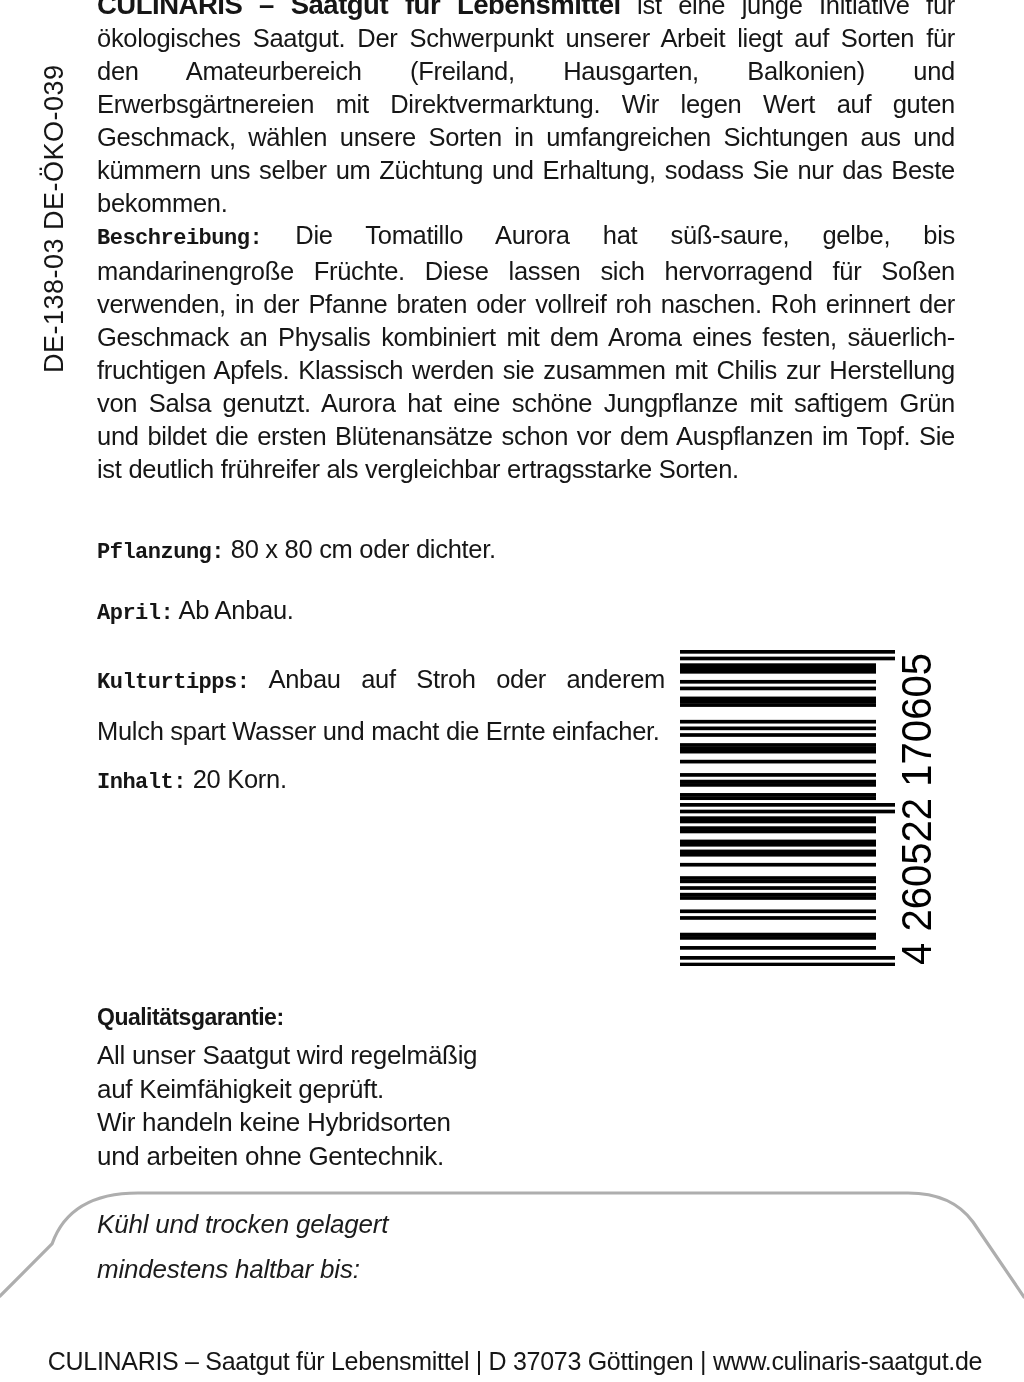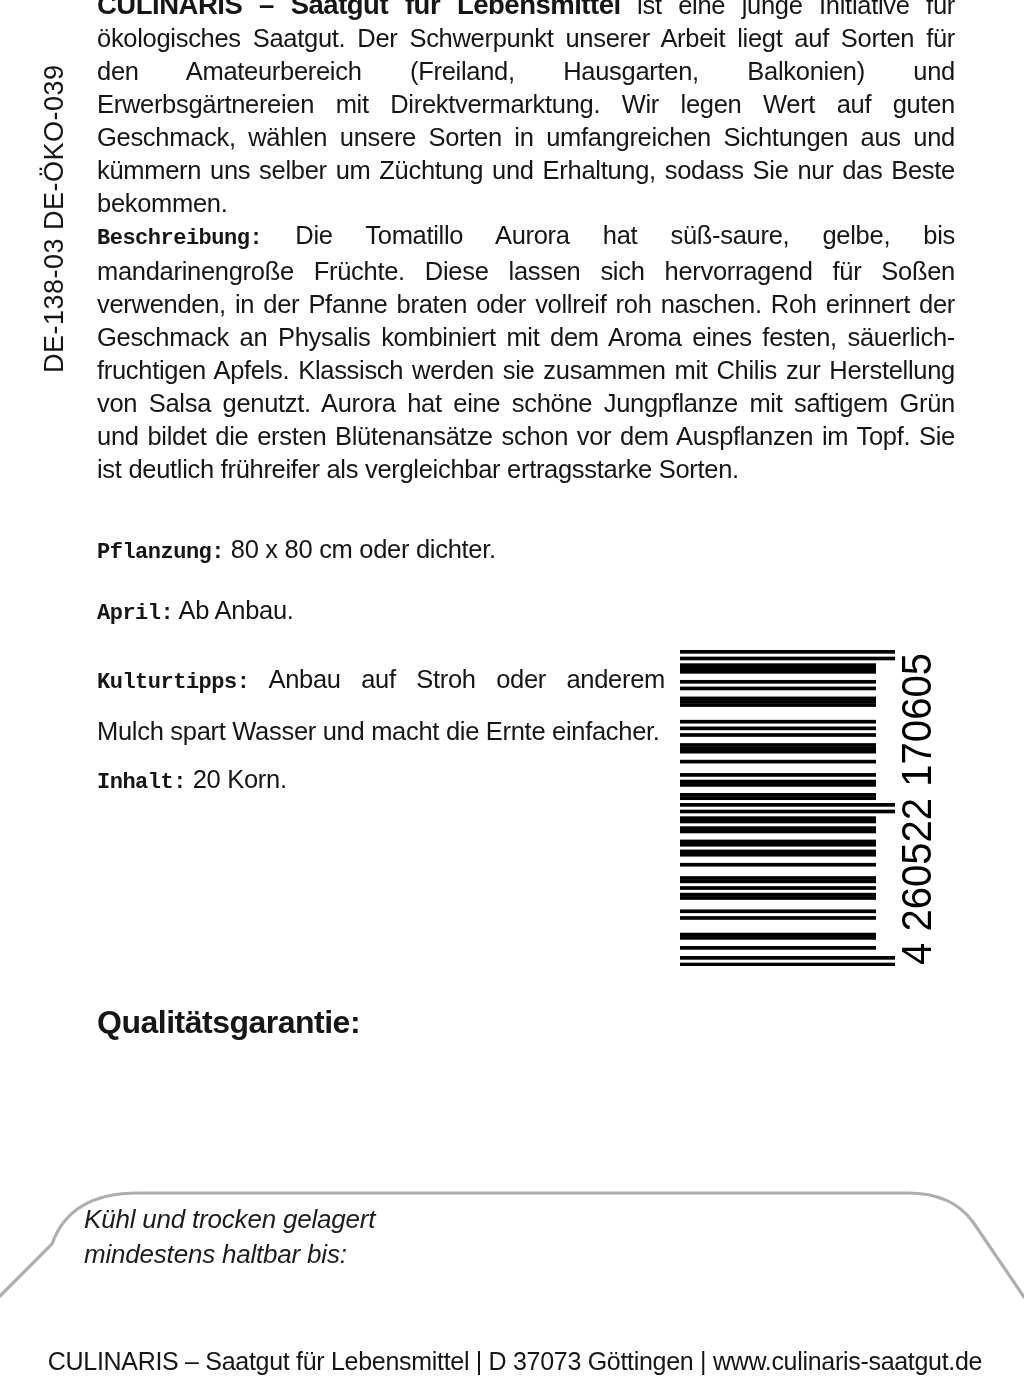--- a/index.html
+++ b/index.html
@@ -77,44 +77,44 @@
   }
   .quality {
     position: absolute;
     left: 97px;
     top: 1004px;
     width: 460px;
     color: #161616;
   }
   .quality-heading {
     font-weight: 700;
-    font-size: 32px;
+    font-size: 23px;
     letter-spacing: -0.5px;
     margin-bottom: 8px;
   }
   .quality-lines {
     font-size: 26px;
     line-height: 33.5px;
     letter-spacing: -0.3px;
     white-space: pre-line;
   }
   .flap-svg {
     position: absolute;
     left: 0;
     top: 1185px;
     width: 1024px;
     height: 197px;
   }
   .storage {
     position: absolute;
-    left: 84px;
+    left: 97px;
     top: 1202px;
     font-style: italic;
     font-size: 26px;
-    line-height: 35px;
+    line-height: 45px;
     letter-spacing: -0.2px;
     white-space: pre-line;
     color: #1c1c1c;
   }
   .footer {
     position: absolute;
     left: 13px;
     top: 1347px;
     width: 1004px;
     text-align: center;
@@ -188,20 +188,24 @@
         <rect x="0" y="19.96" width="196" height="3.68" fill="#000"></rect>
         <rect x="0" y="16.63" width="196" height="3.68" fill="#000"></rect>
         <rect x="0" y="13.31" width="196" height="3.68" fill="#000"></rect>
         <rect x="0" y="6.65" width="215" height="3.68" fill="#000"></rect>
         <rect x="0" y="0.00" width="215" height="3.68" fill="#000"></rect>
         <text transform="translate(251,315) rotate(-90)" font-family="'Liberation Sans',sans-serif" font-size="42" fill="#000" textLength="312" lengthAdjust="spacingAndGlyphs">4 260522 170605</text>
       </svg></div>
 
   <div class="quality">
     <div class="quality-heading">Qualitätsgarantie:</div>
+    <div class="quality-lines">All unser Saatgut wird regelmäßig
+auf Keimfähigkeit geprüft.
+Wir handeln keine Hybridsorten
+und arbeiten ohne Gentechnik.</div>
   </div>
 
   <svg class="flap-svg" viewBox="0 0 1024 197">
     <path d="M 0 111 L 52 59 Q 70 8 138 8 L 908 8 Q 952 8 973 37 L 1024 112" fill="none" stroke="#aeaeae" stroke-width="3.2" stroke-linecap="round"></path>
   </svg>
 
   <div class="storage">Kühl und trocken gelagert
 mindestens haltbar bis:</div>
 
   <div class="footer">CULINARIS – Saatgut für Lebensmittel | D 37073 Göttingen | www.culinaris-saatgut.de</div>

